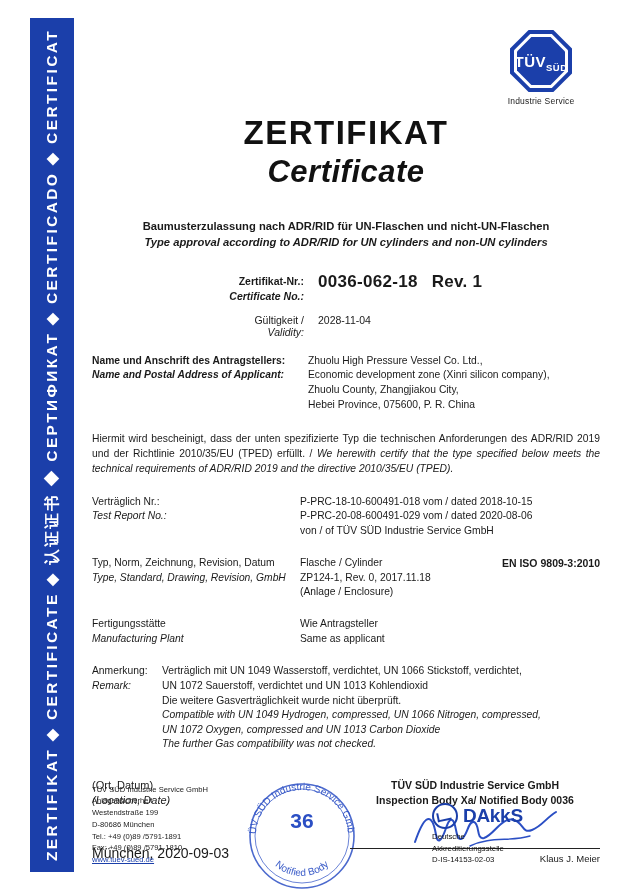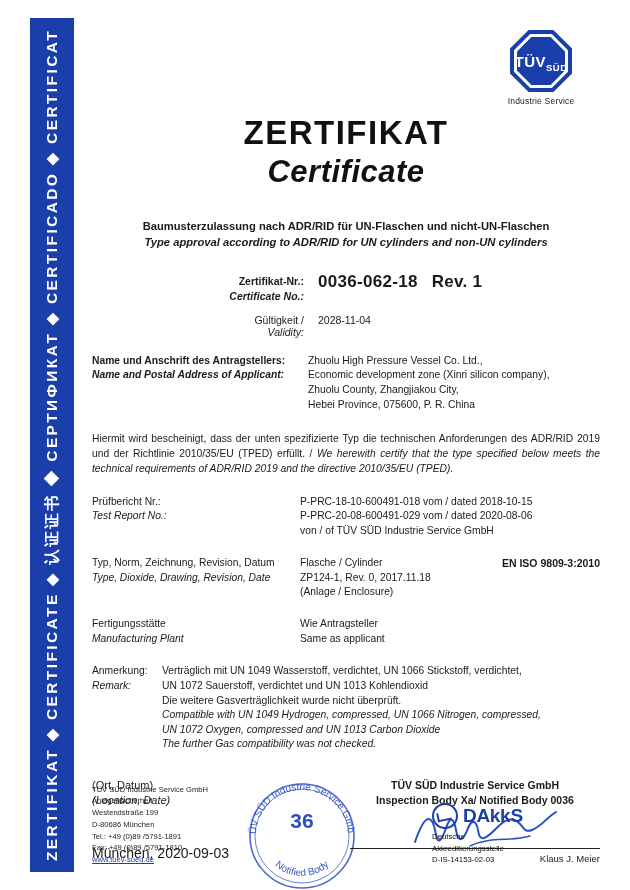--- a/index.html
+++ b/index.html
@@ -394,34 +394,34 @@
       <div>Hebei Province, 075600, P. R. China</div>
     </div>
   </div>
 
   <div class="para">
     <span>Hiermit wird bescheinigt, dass der unten spezifizierte Typ die technischen Anforderungen des ADR/RID 2019 und der Richtlinie 2010/35/EU (TPED) erfüllt. / </span><span class="it">We herewith certify that the type specified below meets the technical requirements of ADR/RID 2019 and the directive 2010/35/EU (TPED).</span>
   </div>
 
   <div class="row-plain">
     <div class="lbl">
-      <div>Prüfbericht Nr.:</div>
+      <div>Verträglich Nr.:</div>
       <div class="en">Test Report No.:</div>
     </div>
     <div class="val">
       <div>P-PRC-18-10-600491-018 vom / dated 2018-10-15</div>
       <div>P-PRC-20-08-600491-029 vom / dated 2020-08-06</div>
       <div>von / of TÜV SÜD Industrie Service GmbH</div>
     </div>
   </div>
 
   <div class="row-plain typerow">
     <div class="lbl">
       <div>Typ, Norm, Zeichnung, Revision, Datum</div>
-      <div class="en">Type, Dioxide, Drawing, Revision, Date</div>
+      <div class="en">Type, Standard, Drawing, Revision, GmbH</div>
     </div>
     <div class="val">
       <div class="std-right">EN ISO 9809-3:2010</div>
       <div>Flasche / Cylinder</div>
       <div>ZP124-1, Rev. 0, 2017.11.18</div>
       <div>(Anlage / Enclosure)</div>
     </div>
   </div>
 
   <div class="row-plain">

